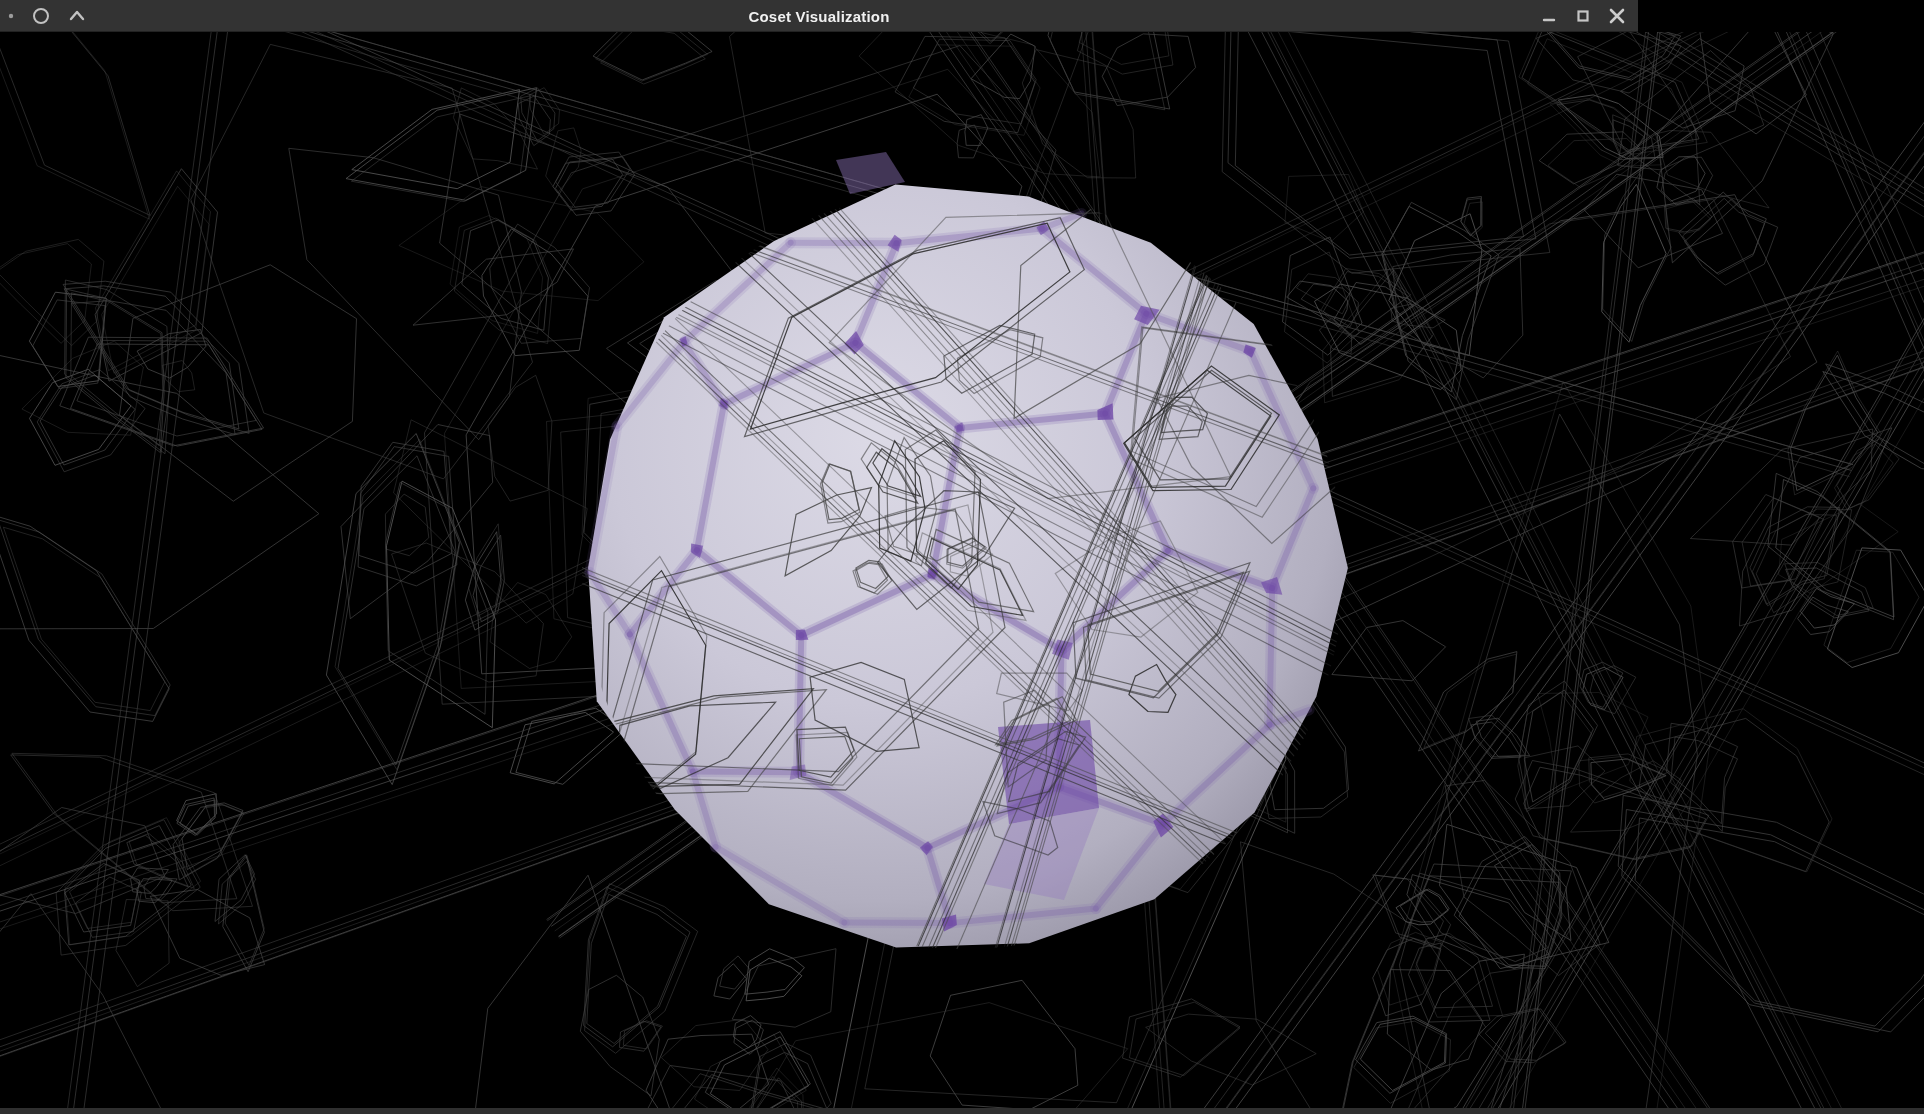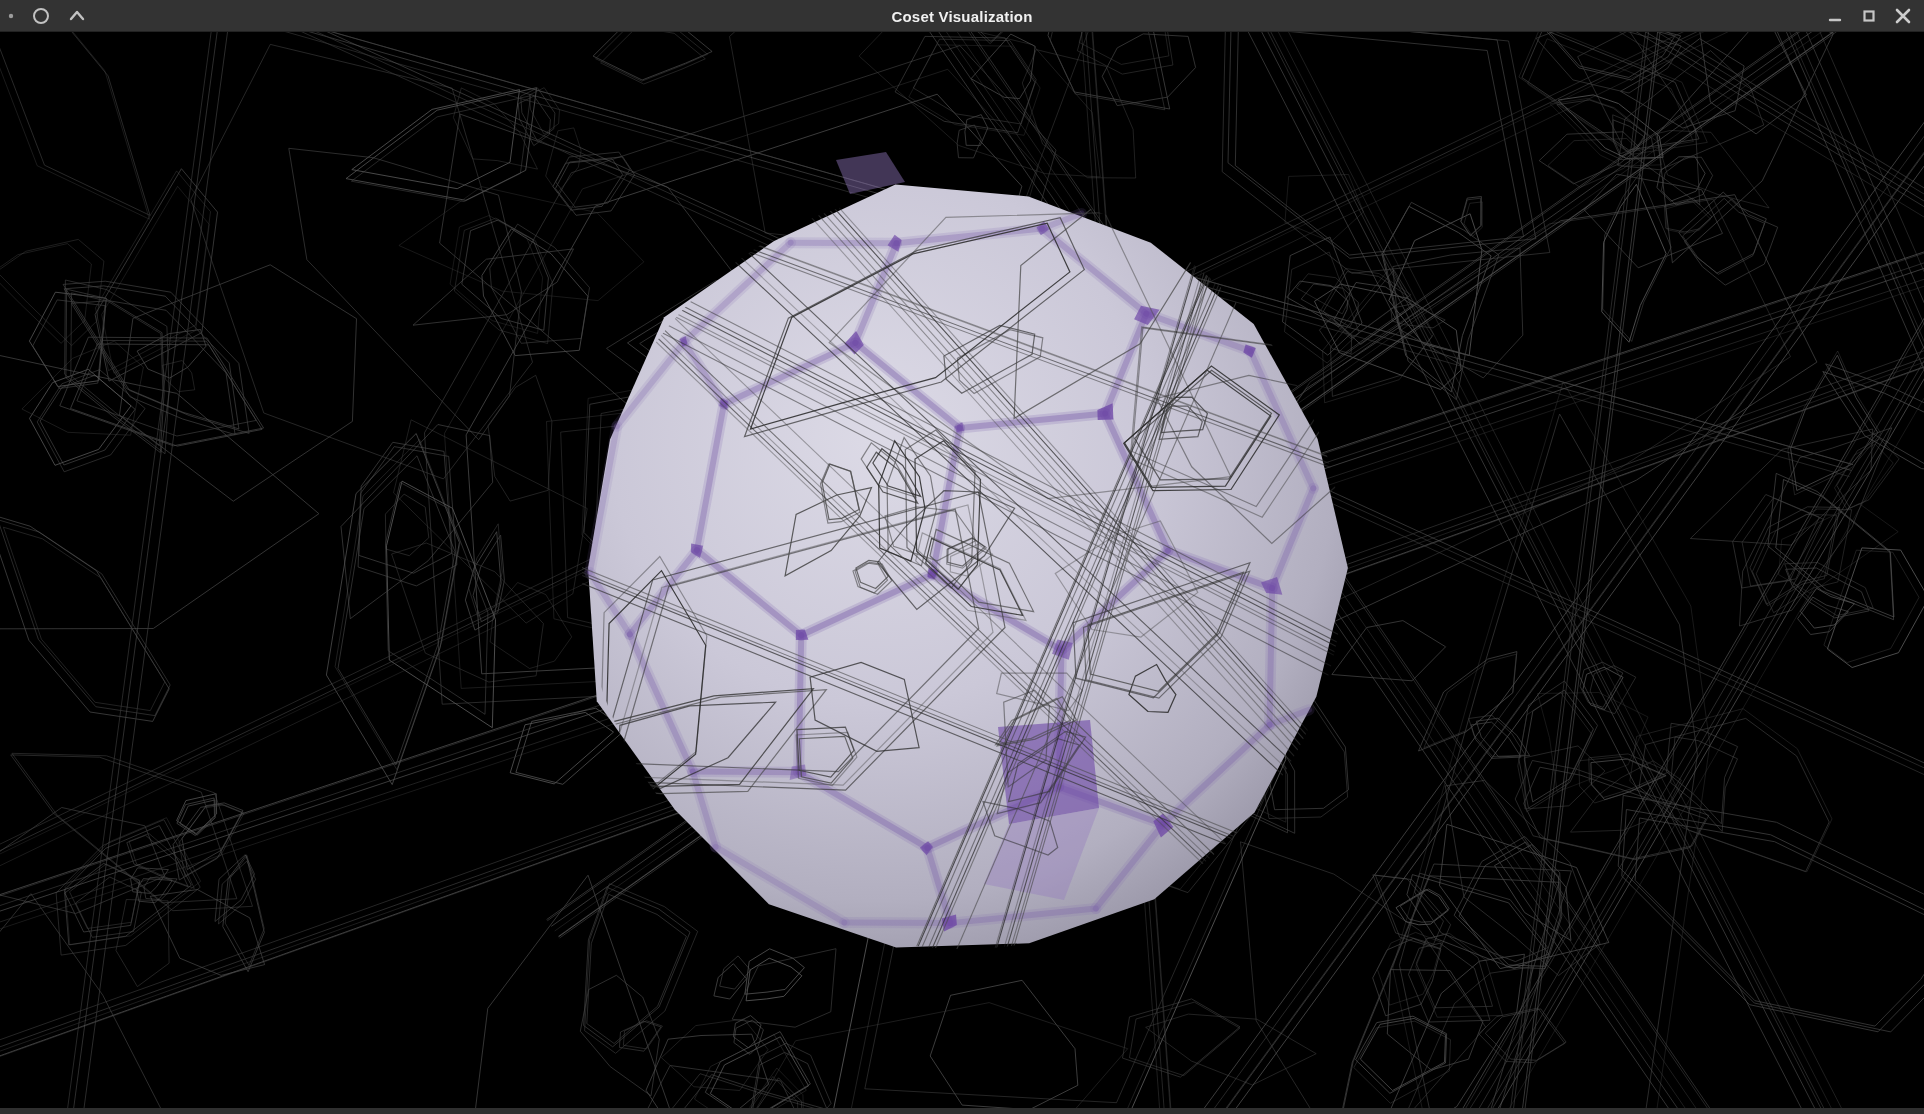--- a/index.html
+++ b/index.html
@@ -1,19 +1,19 @@
 <!DOCTYPE html>
 <html><head>
 <meta charset="utf-8">
 <style>
   html,body{margin:0;padding:0;background:#000;}
   body{font-family:"Liberation Sans", sans-serif; -webkit-font-smoothing:antialiased;}
   .window{position:relative;width:1924px;height:1114px;overflow:hidden;background:#000;}
   .titlebar{
-    position:absolute;top:0;left:0;width:1924px;height:32px;
+    position:absolute;top:0;left:0;width:1638px;height:32px;
     background:#333333;display:flex;align-items:center;z-index:10;
     border-bottom:1px solid #222;
     box-sizing:border-box;
   }
   .tb-left{position:absolute;left:6px;top:0;height:32px;display:flex;align-items:center;gap:14px;}
   .tb-title{
     position:absolute;left:0;right:0;top:0;height:32px;
     display:flex;align-items:center;justify-content:center;
     font-size:15px;font-weight:bold;color:#f1f1f1;pointer-events:none;
     letter-spacing:0.2px;

